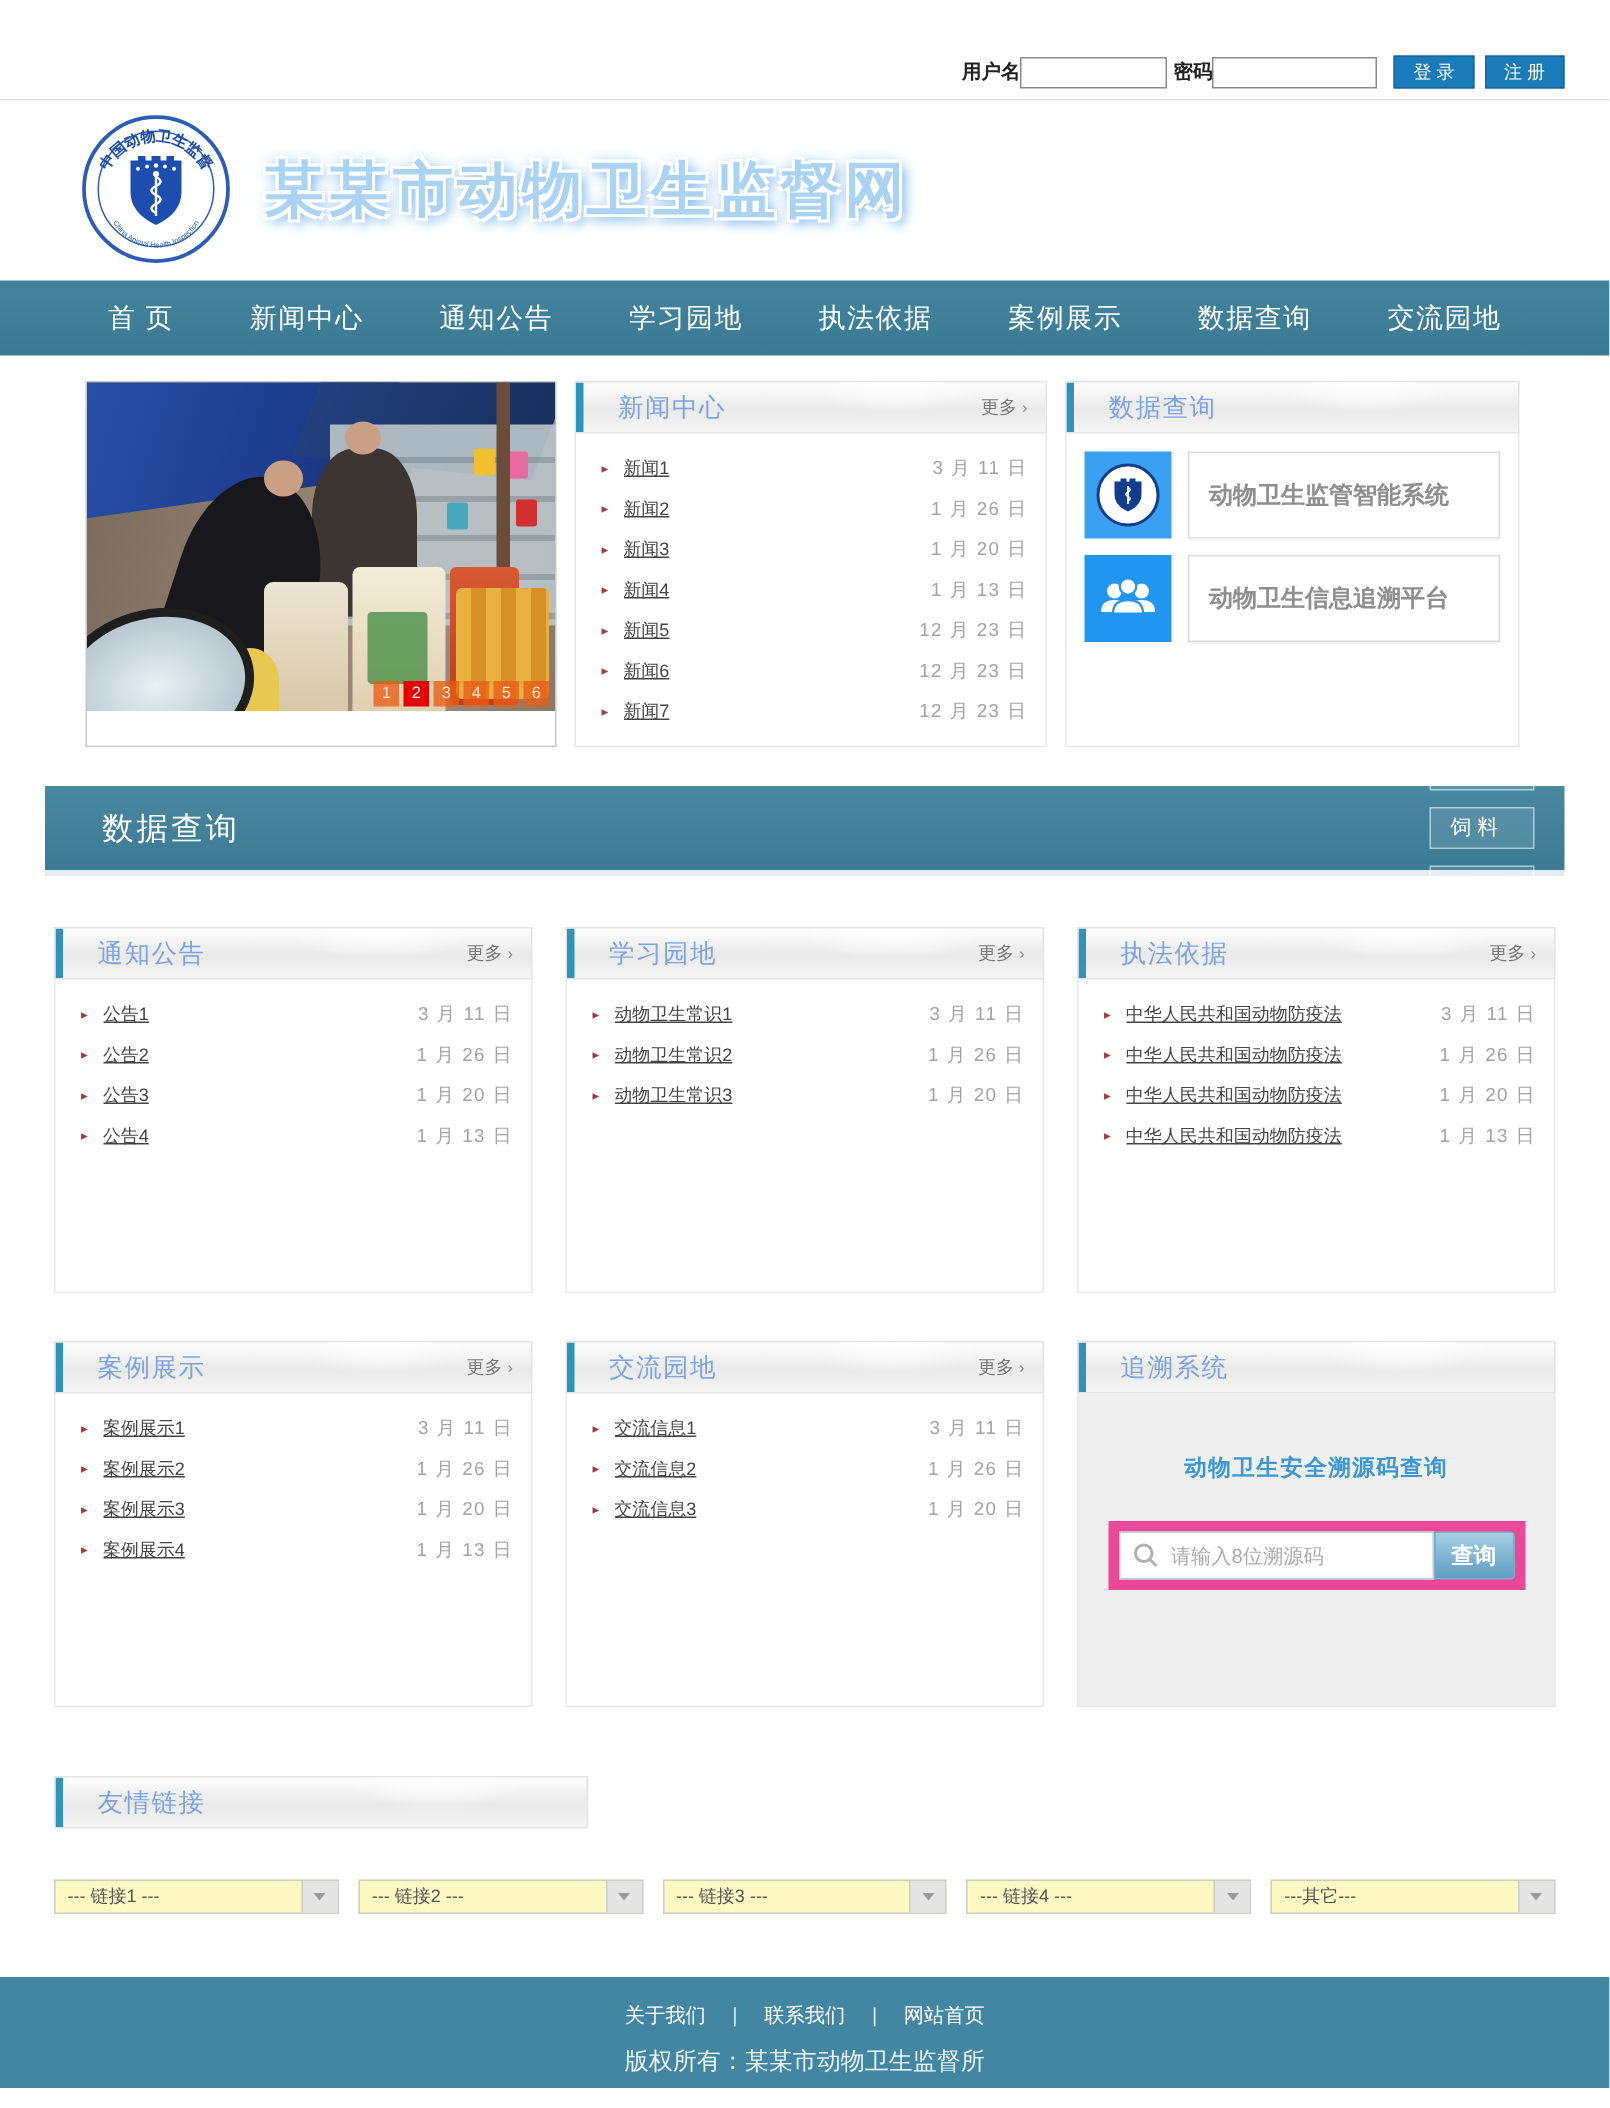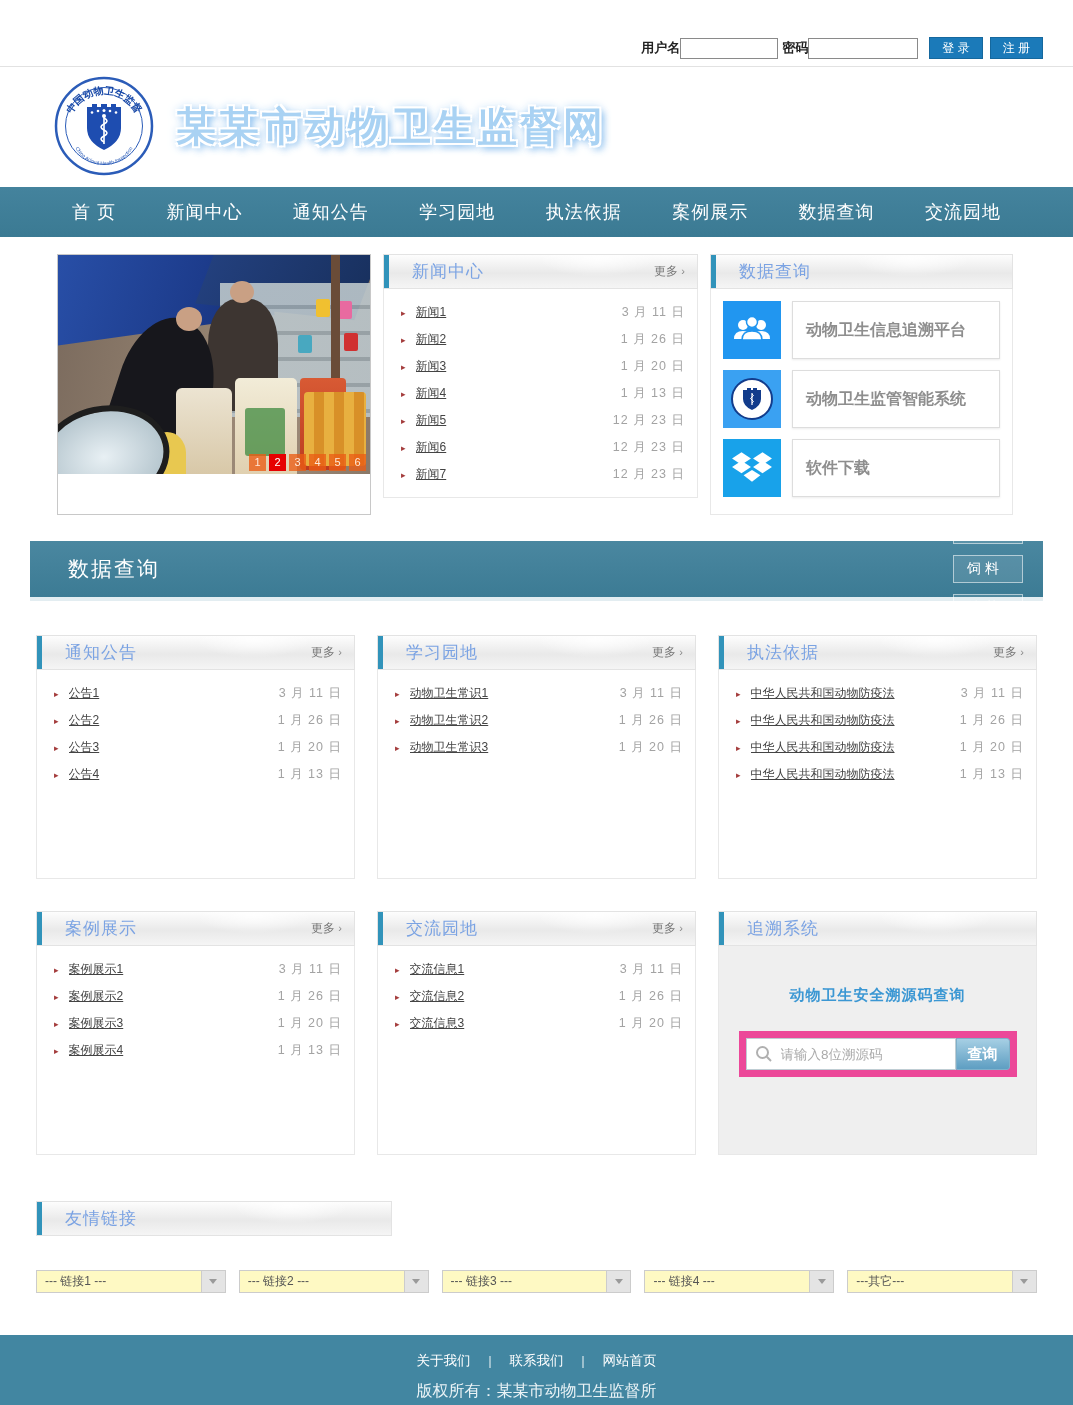--- a/index.html
+++ b/index.html
@@ -282,55 +282,43 @@
           </div>
       </div>
 
       <div class="panel apps">
         <div class="panel-head">
           <span class="accent"></span>
           <span class="panel-title">数据查询</span>
         </div>
         <div class="apps-body">
           <div class="app-row">
+            <span class="app-icon c1">
+              <svg width="44" height="44" viewBox="0 0 44 44">
+                <circle cx="22" cy="22" r="20" fill="#fff" stroke="#123c8c" stroke-width="2"></circle>
+                <path d="M13,13 h4 v-2 h4 v2 h2 v-2 h4 v2 h4 v9 q0 7 -9 11 q-9 -4 -9 -11 Z" fill="#123c8c"></path>
+                <rect x="21.4" y="16" width="1.2" height="12" fill="#fff"></rect>
+                <path d="M22,17 q3,1.5 0,3 q-3,1.5 0,3 q3,1.5 0,3" fill="none" stroke="#fff" stroke-width="1"></path>
+              </svg>
+            </span>
+            <span class="app-label">动物卫生监管智能系统</span>
+          </div>
+          <div class="app-row">
             <span class="app-icon c2">
               <svg width="42" height="42" viewBox="0 0 42 42">
                 <circle cx="12" cy="16" r="5" fill="#fff"></circle>
                 <circle cx="30" cy="16" r="5" fill="#fff"></circle>
                 <circle cx="21" cy="13" r="5.5" fill="#fff" stroke="#2196f0" stroke-width="1.5"></circle>
                 <path d="M3,30 q0,-8 9,-8 q9,0 9,8 Z" fill="#fff"></path>
                 <path d="M21,30 q0,-8 9,-8 q9,0 9,8 Z" fill="#fff"></path>
                 <path d="M11,31 q0,-9 10,-9 q10,0 10,9 Z" fill="#fff" stroke="#2196f0" stroke-width="1.5"></path>
               </svg>
             </span>
             <span class="app-label">动物卫生信息追溯平台</span>
           </div>
-          <div class="app-row">
-            <span class="app-icon c1">
-              <svg width="44" height="44" viewBox="0 0 44 44">
-                <circle cx="22" cy="22" r="20" fill="#fff" stroke="#123c8c" stroke-width="2"></circle>
-                <path d="M13,13 h4 v-2 h4 v2 h2 v-2 h4 v2 h4 v9 q0 7 -9 11 q-9 -4 -9 -11 Z" fill="#123c8c"></path>
-                <rect x="21.4" y="16" width="1.2" height="12" fill="#fff"></rect>
-                <path d="M22,17 q3,1.5 0,3 q-3,1.5 0,3 q3,1.5 0,3" fill="none" stroke="#fff" stroke-width="1"></path>
-              </svg>
-            </span>
-            <span class="app-label">动物卫生监管智能系统</span>
-          </div>
-          <div class="app-row">
-            <span class="app-icon c3">
-              <svg width="42" height="42" viewBox="0 0 40 40">
-                <polygon points="10,5 19,11 10,17 1,11" fill="#fff"></polygon>
-                <polygon points="30,5 39,11 30,17 21,11" fill="#fff"></polygon>
-                <polygon points="10,13 19,19 10,25 1,19" fill="#fff"></polygon>
-                <polygon points="30,13 39,19 30,25 21,19" fill="#fff"></polygon>
-                <polygon points="20,22 28,27 20,33 12,27" fill="#fff"></polygon>
-              </svg>
-            </span>
-            <span class="app-label">软件下载</span>
-          </div>
         </div>
       </div>
     </div>
 
     <div class="databar">
       <span class="databar-title">数据查询</span>
       <span class="databar-btns">
           <span class="databar-btn">农产品</span>
           <span class="databar-btn">饲 料</span>
           <span class="databar-btn">兽 药</span>

